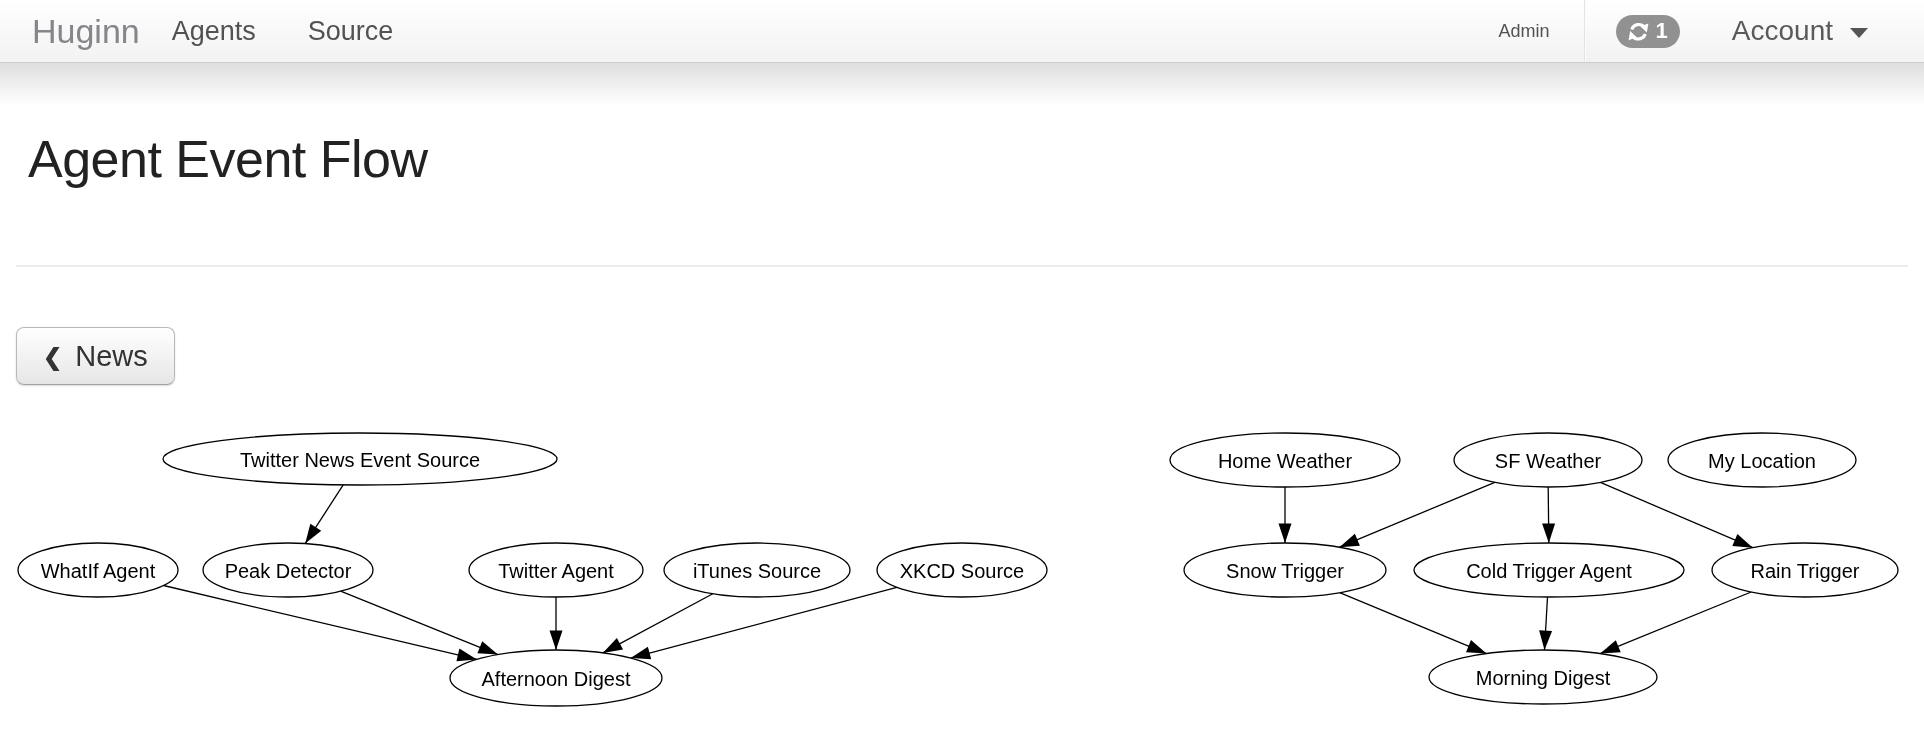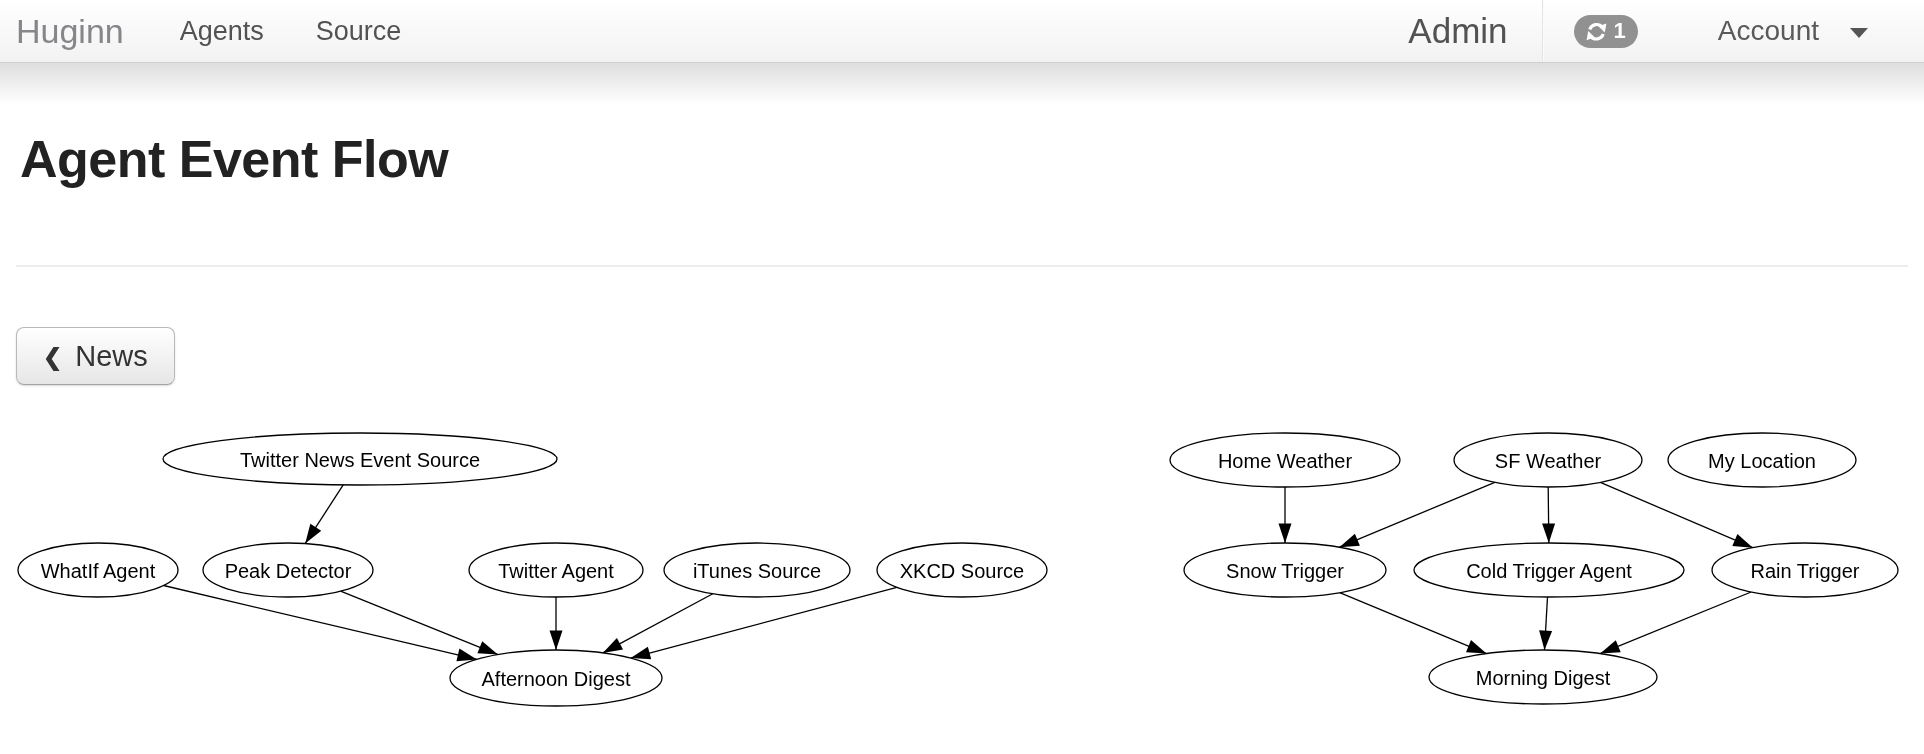--- a/index.html
+++ b/index.html
@@ -6,39 +6,39 @@
   body { width:1924px; height:754px; font-family:"Liberation Sans", sans-serif; overflow:hidden; }
   a { text-decoration:none; cursor:pointer; }
 
   
   .navbar {
     height:62px;
     background:linear-gradient(#ffffff, #f2f2f2);
     border-bottom:1px solid #cfcfcf;
     display:flex; align-items:center;
   }
-  .brand { font-size:34px; color:#85858a; margin-left:16px; }
-  .nav-links { display:flex; margin-left:56px; gap:52px; }
+  .brand { font-size:34px; color:#85858a; margin-left:32px; }
+  .nav-links { display:flex; margin-left:32px; gap:52px; }
   .nav-links a { font-size:27px; color:#525252; }
   .nav-right { margin-left:auto; display:flex; align-items:center; height:100%; padding-right:56px; }
-  .admin-link { font-size:35px; color:#525252; margin-right:34px; }
+  .admin-link { font-size:18px; color:#525252; margin-right:34px; }
   .vdivider { width:1px; height:62px; background:#e4e4e4; border-right:1px solid #fbfbfb; }
   .jobs-badge {
     margin-left:30px; background:#919191; border-radius:17px; height:33px;
     display:flex; align-items:center; padding:0 12px 0 10px; gap:5px;
   }
   .job-count { color:#fff; font-size:22px; font-weight:bold; line-height:1; }
-  .account { margin-left:80px; display:flex; align-items:center; gap:31px; font-size:28px; color:#5a5a5a; }
+  .account { margin-left:52px; display:flex; align-items:center; gap:17px; font-size:28px; color:#5a5a5a; }
   .caret { width:0; height:0; border-left:9px solid transparent; border-right:9px solid transparent; border-top:10px solid #555; margin-top:3px; }
   .nav-shadow { height:42px; background:linear-gradient(rgba(0,0,0,0.13), rgba(0,0,0,0)); }
 
   
   .content { padding:0 16px; }
   h1.page-title {
-    margin:24px 4px 0; font-size:52px; line-height:60px; font-weight:bold;
+    margin:24px 12px 0; font-size:52px; line-height:60px; font-weight:normal;
     color:#222; letter-spacing:-0.5px;
   }
   hr.rule { border:none; border-top:2px solid #ececec; margin:76px 0 0; }
   .btn-back {
     display:inline-flex; align-items:center; gap:13px;
     margin-top:60px; height:56px; padding:0 26px;
     border:1px solid #b9b9b9; border-bottom-color:#a3a3a3; border-radius:8px;
     background:linear-gradient(#ffffff, #e6e6e6);
     color:#333; font-size:29px;
     box-shadow:inset 0 1px 0 rgba(255,255,255,0.7), 0 1px 2px rgba(0,0,0,0.15);

